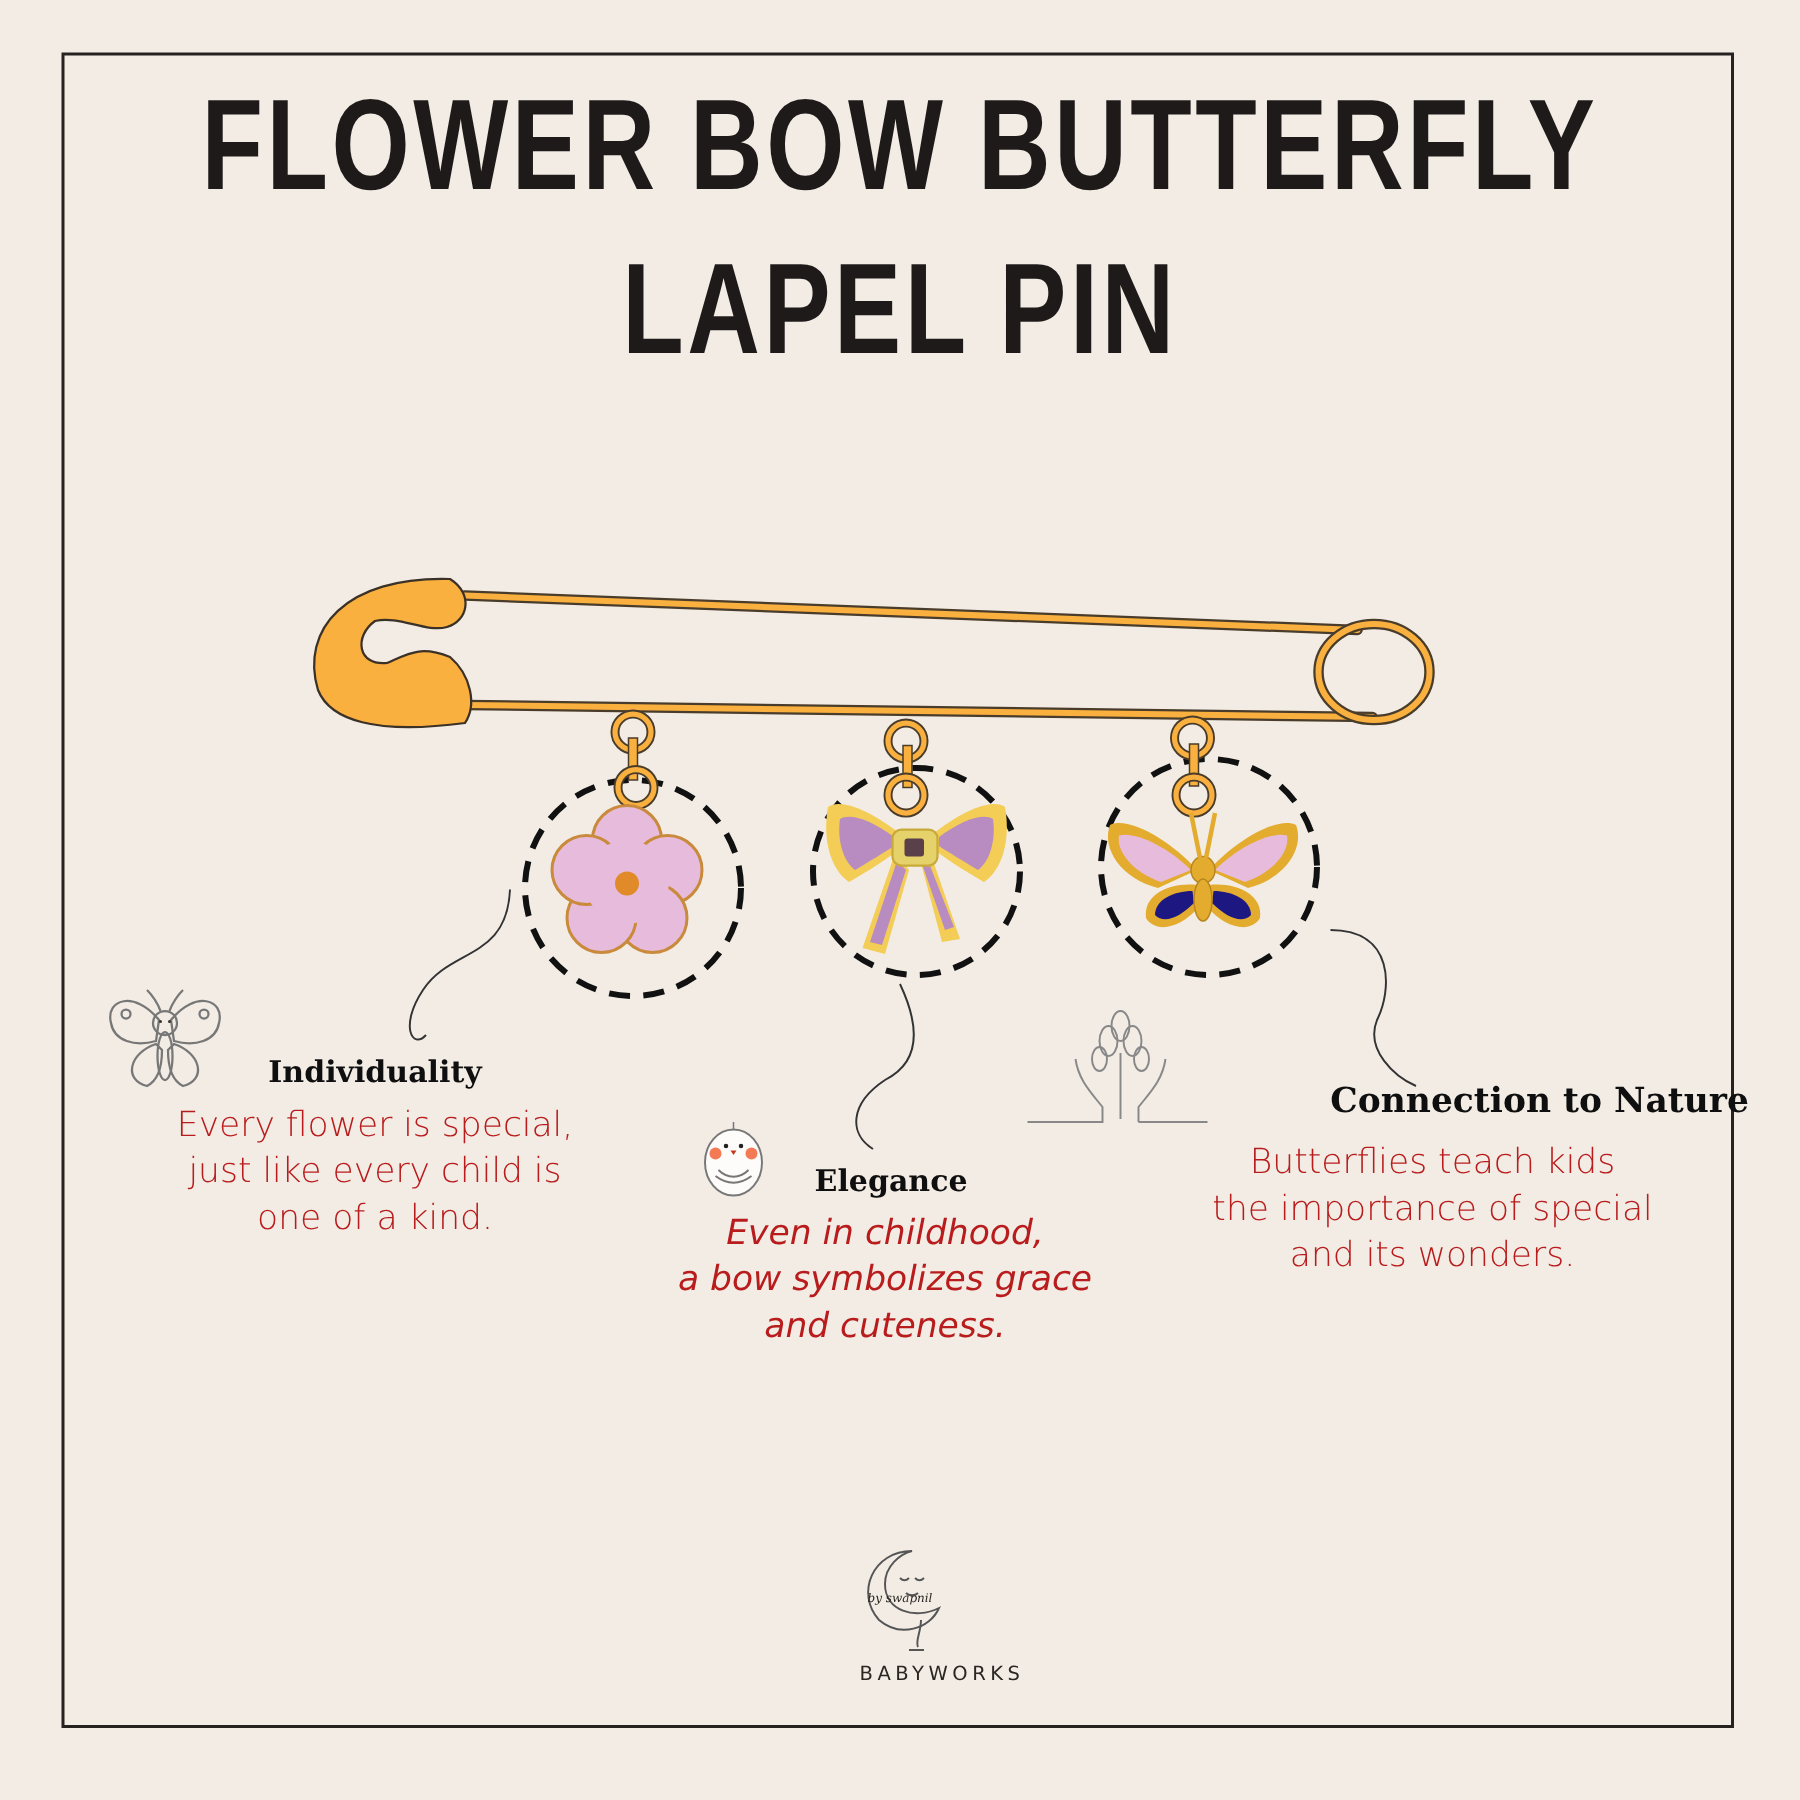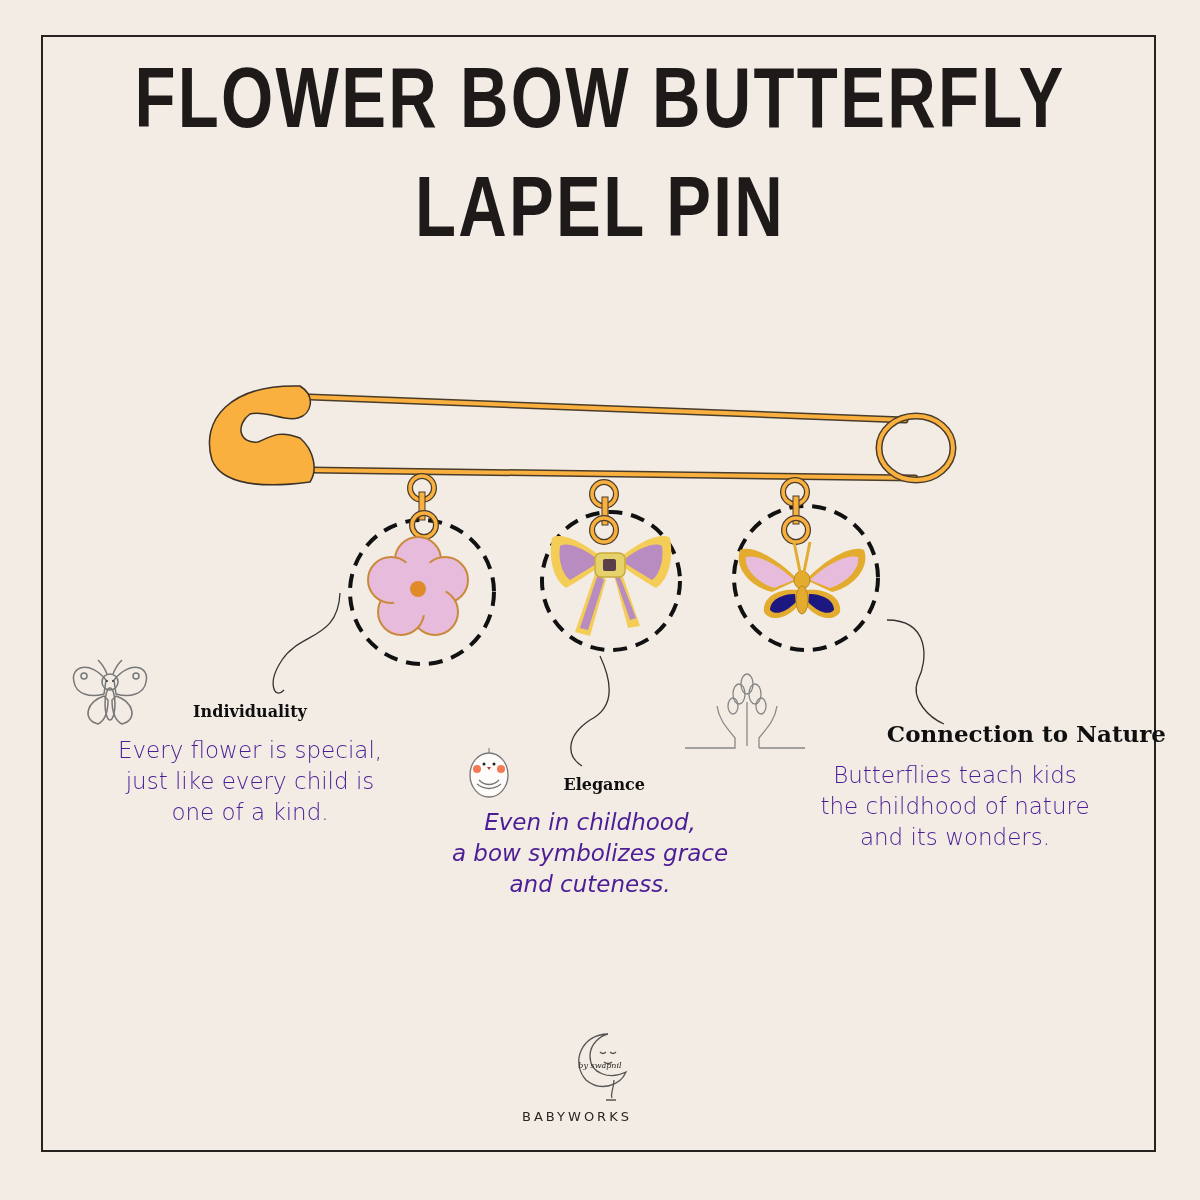--- a/index.html
+++ b/index.html
@@ -17,28 +17,28 @@
       font-family: "Liberation Sans Narrow", "Liberation Sans", sans-serif;
       font-weight: 700; color: #1d1a19; letter-spacing: 3px;
       transform: scaleX(0.78); transform-origin: center;
     }
     .title.l1 { top: 48px; font-size: 86px; }
     .title.l2 { top: 157px; font-size: 86px; }
     svg.art { position: absolute; left: 0; top: 0; }
     .feature { position: absolute; text-align: center; }
     .feature .heading {
       font-family: "DejaVu Serif", serif; font-weight: 700; color: #0f0f0f;
-      font-size: 16px; white-space: nowrap;
+      font-size: 20px; white-space: nowrap;
     }
     .feature .desc {
-      font-family: "DejaVu Sans", sans-serif; font-weight: 300; color: #4c1d95;
+      font-family: "DejaVu Sans", sans-serif; font-weight: 300; color: #b91c1c;
       font-size: 23px; line-height: 31px; white-space: pre-line;
     }
     .brand-name {
-      position: absolute; left: 477px; top: 1109px; width: 200px; text-align: center;
+      position: absolute; left: 528px; top: 1109px; width: 200px; text-align: center;
       font-family: "DejaVu Sans", sans-serif; font-size: 13px; letter-spacing: 3px; color: #2a2622;
     }
     .brand-tag {
       position: absolute; left: 500px; top: 1061px; width: 200px; text-align: center;
       font-family: "DejaVu Serif", serif; font-style: italic; font-size: 8px; color: #2a2622;
     }
   </style>
 </head>
 <body>
 
@@ -192,18 +192,18 @@
   <div class="desc">Even in childhood,
 a bow symbolizes grace
 and cuteness.</div>
 </div>
 
 <div class="feature" style="left:856px; top:720px; width:310px; text-align:right;">
   <div class="heading" style="font-size:23px;">Connection to Nature</div>
 </div>
 <div class="feature" style="left:785px; top:760px; width:340px;">
   <div class="desc">Butterflies teach kids
-the childhood of nature
+the importance of special
 and its wonders.</div>
 </div>
 
 <div class="brand-name">BABYWORKS</div>
 <div class="brand-tag">by swapnil</div>
 
 </body></html>

